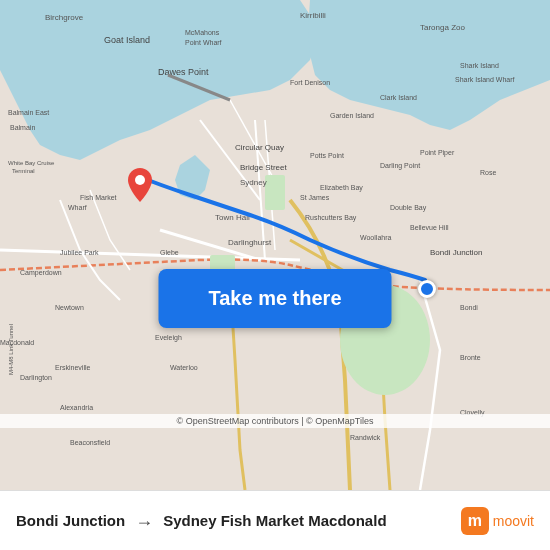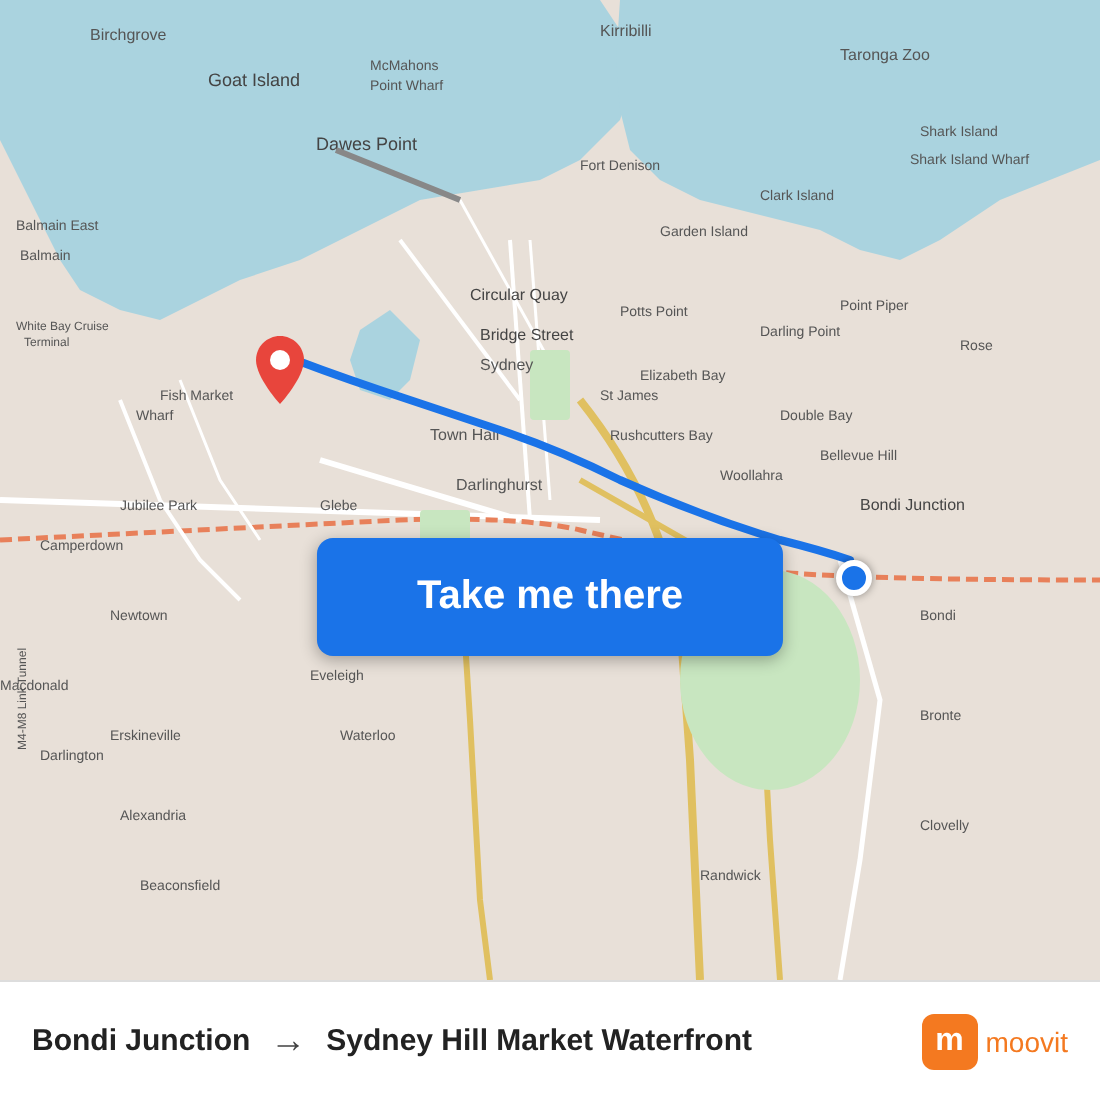--- a/index.html
+++ b/index.html
@@ -281,27 +281,30 @@
       <circle cx="12" cy="12" r="5" fill="white"></circle>
     </svg>
   </div>
 
   <div id="destination-pin">
     <div class="blue-dot"></div>
   </div>
 
   <button id="take-me-there-btn">Take me there</button>
 
+  <div id="attribution">
+    <span>© OpenStreetMap contributors | © OpenMapTiles</span>
+  </div>
 </div>
 
 <div id="bottom-bar">
   <div id="bottom-info">
     <span id="origin-label">Bondi Junction</span>
     <span id="arrow-icon">→</span>
-    <span id="destination-label">Sydney Hill Market Waterfront</span>
+    <span id="destination-label">Sydney Fish Market Macdonald</span>
     <div id="moovit-logo">
       <div class="moovit-m">
         <span>m</span>
       </div>
       <span id="moovit-text">moovit</span>
     </div>
   </div>
 </div>
 
 </body></html>

